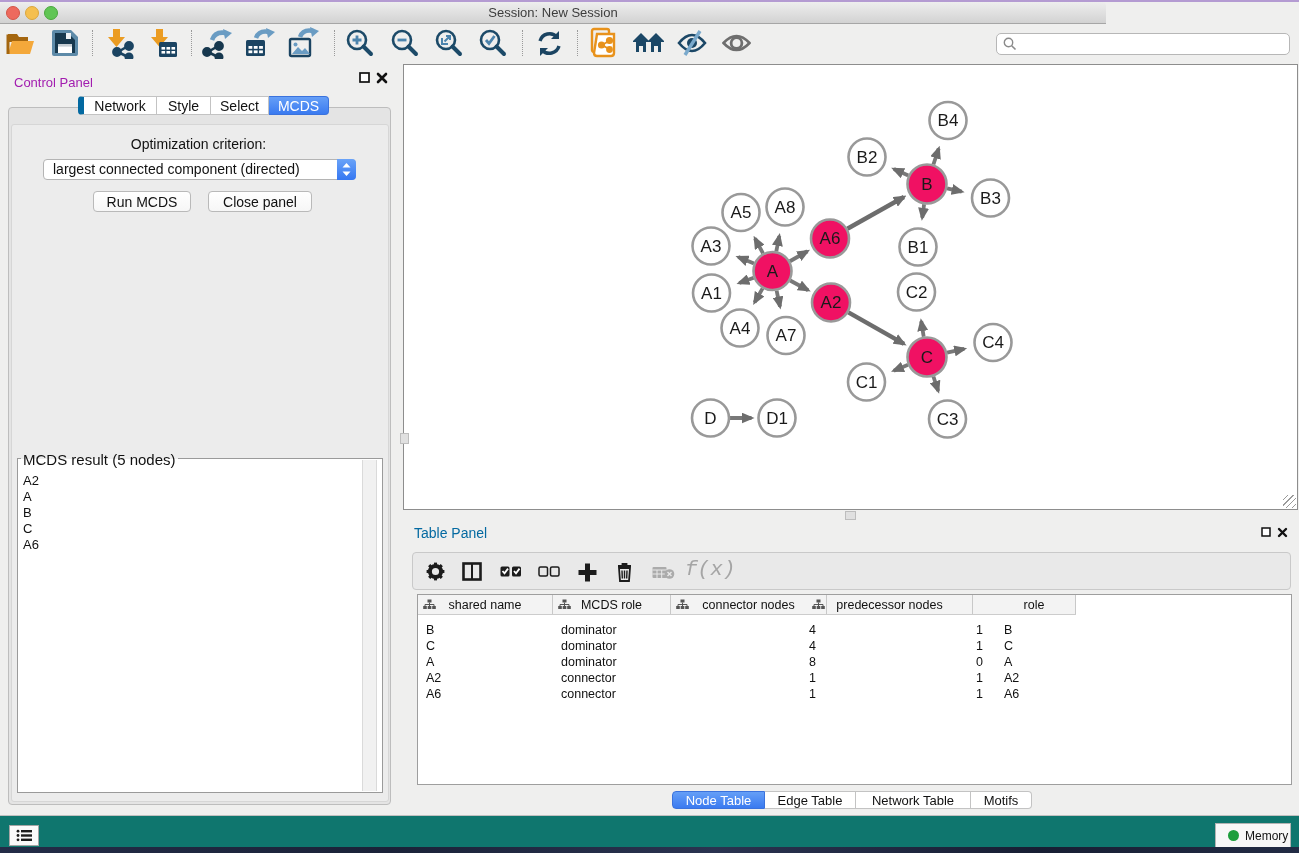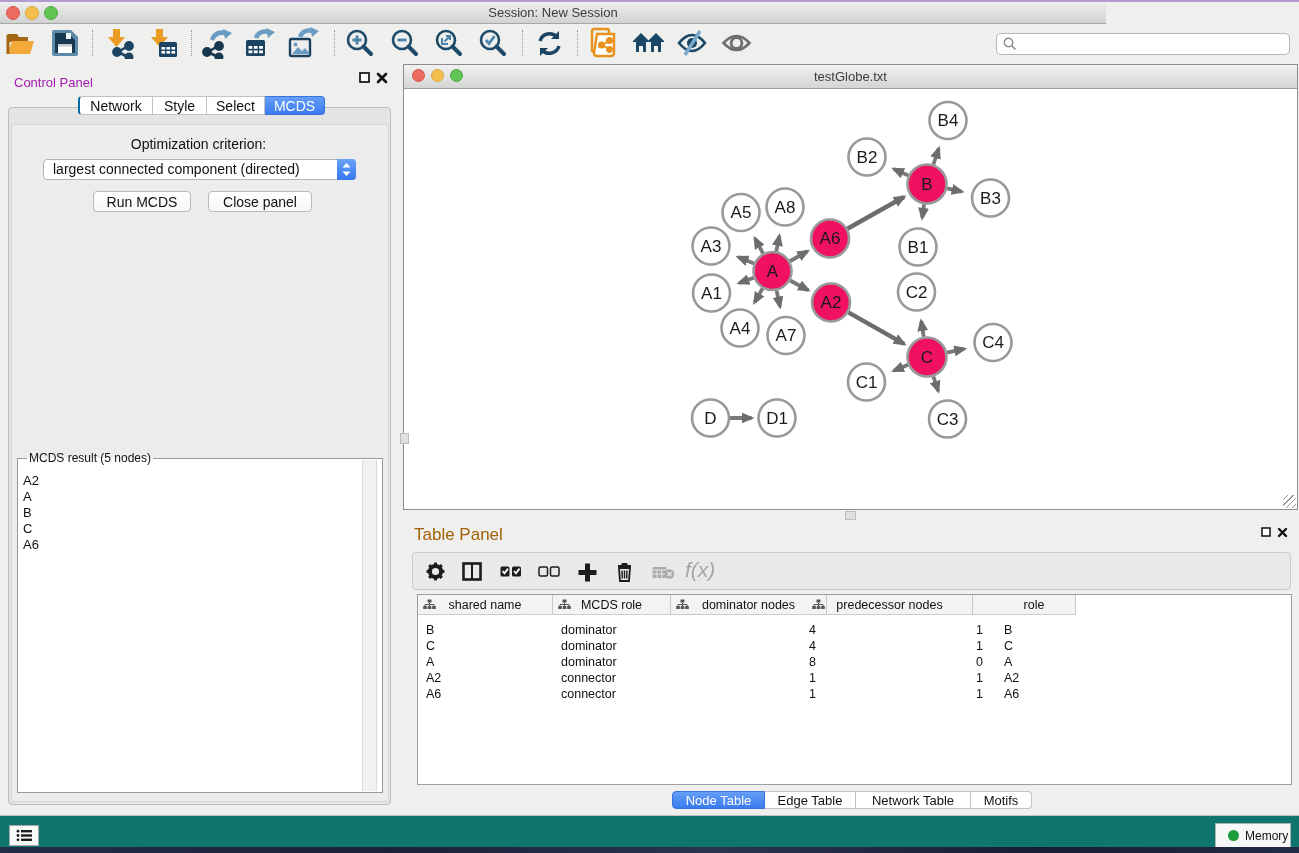--- a/index.html
+++ b/index.html
@@ -12,38 +12,38 @@
 .title-text{width:100%;text-align:center;font-size:13px;color:#3c3c3c;line-height:21px}
 
 .toolbar{left:0;top:24px;width:1299px;height:38px;background:#efefee}
 .sep{position:absolute;top:6px;width:0;height:26px;border-left:1px dotted #9a9a9a}
 
 .cp-title{left:14px;top:75px;font-size:13px;color:#a21caf}
 .cpbox{left:8px;top:107px;width:381px;height:696px;border:1px solid #bdbdbd;border-radius:4px;background:#e4e4e4}
 .cpinner{left:11px;top:124px;width:376px;height:676px;border:1px solid #d6d6d6;border-radius:3px;background:#ececec}
 .tabs{left:78px;top:96px;height:19px;display:flex;font-size:14px}
 .tab{background:#fff;border:1px solid #c3c3c3;border-left:none;color:#111;display:flex;align-items:center;justify-content:center}
-.tab.first{border-left:2px solid #0369a1;border-radius:4px 0 0 4px}
+.tab.first{border-left:6px solid #0369a1;border-radius:4px 0 0 4px}
 .tab.sel{background:linear-gradient(#659ff7,#3a7af0);color:#fff;border-color:#3a72dd;border-radius:0 4px 4px 0}
 .optlabel{left:0;top:136px;width:397px;text-align:center;font-size:14px;color:#111}
 .dropdown{left:43px;top:159px;width:311px;height:19px;background:#fff;border:1px solid #b4b4b4;border-radius:4px;font-size:14px;color:#111;line-height:19px}
 .dd-btn{position:absolute;right:-1px;top:-1px;width:19px;height:21px;background:linear-gradient(#6aa3f8,#3577f2);border-radius:0 4px 4px 0}
 .btn{background:linear-gradient(#ffffff,#f6f6f6);border:1px solid #b9b9b9;border-radius:4px;font-size:14px;color:#111;display:flex;align-items:center;justify-content:center}
 .fieldset{left:17px;top:458px;width:364px;height:333px;border:1px solid #9a9a9a;background:#fff}
-.legend{position:absolute;left:9px;top:-8px;font-size:12px;color:#111;background:linear-gradient(#ececec 50%,#ffffff 50%);padding:0 2px}
+.legend{position:absolute;left:3px;top:-8px;font-size:15px;color:#111;background:linear-gradient(#ececec 50%,#ffffff 50%);padding:0 2px}
 .mcds-item{font-size:13px;line-height:16px;color:#111}
 .scrolltrack{position:absolute;right:5px;top:1px;width:13px;height:331px;background:#f1f1f1;border-left:1px solid #dadada;border-right:1px solid #dadada}
 
 .netwin{left:403px;top:64px;width:893px;height:444px;border:1px solid #8d8d8d;background:#fff}
 .nw-title{position:absolute;left:0;top:0;width:100%;height:23px;background:linear-gradient(#f0f0f0,#d5d5d5);border-bottom:1px solid #9f9f9f}
 .nw-canvas{position:absolute;left:0;top:24px;width:893px;height:419px;background:#fff}
 .resize{position:absolute;right:1px;bottom:1px;width:13px;height:13px;background:
  repeating-linear-gradient(135deg,transparent 0 3px,#9a9a9a 3px 4px)}
 
-.tp-title{left:414px;top:525px;font-size:17px;color:#a16207}
+.tp-title{left:414px;top:525px;font-size:14px;color:#0369a1}
 .tpbar{left:412px;top:552px;width:877px;height:36px;border:1px solid #c9c9c9;border-radius:4px;background:#e9e9e9}
 .tbox{left:417px;top:594px;width:873px;height:189px;background:#fff;border:1px solid #9e9e9e}
 .thead{position:absolute;left:0;top:0;height:19px;background:#f3f3f3;border-bottom:1px solid #cccccc;font-size:12.5px;color:#111}
 .thcell{position:absolute;top:0;height:19px;border-right:1px solid #c8c8c8;display:flex;align-items:center;justify-content:center}
 .thcell>svg{position:absolute;left:5px;top:4px;margin:0!important}
 .trow{position:absolute;font-size:12.5px;color:#111;height:16px;line-height:16px}
 .btabs{left:672px;top:791px;height:18px;display:flex;font-size:13px}
 .btab{background:#fff;border:1px solid #c3c3c3;border-left:none;color:#111;display:flex;align-items:center;justify-content:center}
 .btab.sel{background:linear-gradient(#659ff7,#3a7af0);color:#fff;border-color:#3a72dd;border-radius:4px 0 0 4px;border-left:1px solid #3a72dd}
 .btab.last{border-radius:0 4px 4px 0}
@@ -214,26 +214,20 @@
       </svg></div>
 </div>
 <div class="abs btn" style="left:93px;top:191px;width:96px;height:19px">Run MCDS</div>
 <div class="abs btn" style="left:208px;top:191px;width:102px;height:19px">Close panel</div>
 <div class="abs fieldset">
  <div class="legend">MCDS result (5 nodes)</div>
  <div style="position:absolute;left:5px;top:14px" class="mcds-item">A2<br>A<br>B<br>C<br>A6</div>
  <div class="scrolltrack"></div>
 </div>
 <div class="abs netwin">
- <div class="nw-title">
-  <div class="tl" style="left:8px;top:4px;width:11px;height:11px;background:#ed6a5e;border:1px solid #d35548"></div>
-  <div class="tl" style="left:27px;top:4px;width:11px;height:11px;background:#f5bf4f;border:1px solid #dba63d"></div>
-  <div class="tl" style="left:46px;top:4px;width:11px;height:11px;background:#61c555;border:1px solid #4ba73e"></div>
-  <div style="text-align:center;font-size:13px;color:#3c3c3c;line-height:23px">testGlobe.txt</div>
- </div>
  <div class="nw-canvas">
 <svg width="892" height="419" viewBox="404 88 892 419" style="position:absolute;left:0;top:0">
 <defs>
           <marker id="ah" markerWidth="13" markerHeight="11" refX="10" refY="5.5" orient="auto" markerUnits="userSpaceOnUse">
             <path d="M0,0 L13,5.5 L0,11 z" fill="#6d6d6d"></path>
           </marker>
         </defs>
 <line x1="763.0" y1="252.4" x2="755.0" y2="237.5" stroke="#787878" stroke-width="3.8" marker-end="url(#ah)"></line>
 <line x1="776.3" y1="250.4" x2="779.3" y2="235.0" stroke="#787878" stroke-width="3.8" marker-end="url(#ah)"></line>
 <line x1="754.0" y1="262.5" x2="738.3" y2="256.1" stroke="#787878" stroke-width="3.8" marker-end="url(#ah)"></line>
@@ -364,21 +358,21 @@
  </g>
  <g stroke="#e9e9e9" stroke-width="1">
       <line x1="0.5" y1="4" x2="14.5" y2="4"></line>
       <line x1="5" y1="4" x2="5" y2="12"></line>
       <line x1="9.7" y1="4" x2="9.7" y2="12"></line>
       <line x1="0.5" y1="8" x2="14.5" y2="8"></line>
     </g>
  <circle cx="17.5" cy="8" r="4.8" fill="#ababab"></circle>
  <path d="M15.5,6 l4,4 M19.5,6 l-4,4" stroke="#e9e9e9" stroke-width="1.4"></path>
 </svg>
-<div class="abs" style="left:685px;top:558px;width:40px;height:26px;font-family:Liberation Sans, sans-serif;font-style:italic;font-size:21px;color:#a5a5a5">f(x)</div>
+<div class="abs" style="left:685px;top:558px;width:40px;height:26px;font-family:Liberation Mono, monospace;font-style:italic;font-size:21px;color:#a5a5a5">f(x)</div>
 <div class="abs tbox">
  <div class="thead" style="left:0;width:658px">
   <div class="thcell" style="left:0;width:134px">
         <svg width="13" height="11" viewBox="0 0 13 11" style="margin-right:5px">
           <g fill="#555">
             <rect x="4.5" y="0.5" width="4" height="3"></rect>
             <rect x="0.2" y="7" width="3.6" height="3"></rect>
             <rect x="4.7" y="7" width="3.6" height="3"></rect>
             <rect x="9.2" y="7" width="3.6" height="3"></rect>
             <path d="M6.5,3.5 v2 M2,7 v-1.5 h9 V7 M6.5,5.5 V7" stroke="#555" fill="none" stroke-width="1"></path>
@@ -401,21 +395,21 @@
   <div class="thcell" style="left:253px;width:155px">
         <svg width="13" height="11" viewBox="0 0 13 11" style="margin-right:5px">
           <g fill="#555">
             <rect x="4.5" y="0.5" width="4" height="3"></rect>
             <rect x="0.2" y="7" width="3.6" height="3"></rect>
             <rect x="4.7" y="7" width="3.6" height="3"></rect>
             <rect x="9.2" y="7" width="3.6" height="3"></rect>
             <path d="M6.5,3.5 v2 M2,7 v-1.5 h9 V7 M6.5,5.5 V7" stroke="#555" fill="none" stroke-width="1"></path>
           </g>
         </svg>
-        <span>dominator nodes</span>
+        <span>connector nodes</span>
       </div>
   <div class="thcell" style="left:389px;width:165px">
         <svg width="13" height="11" viewBox="0 0 13 11" style="margin-right:5px">
           <g fill="#555">
             <rect x="4.5" y="0.5" width="4" height="3"></rect>
             <rect x="0.2" y="7" width="3.6" height="3"></rect>
             <rect x="4.7" y="7" width="3.6" height="3"></rect>
             <rect x="9.2" y="7" width="3.6" height="3"></rect>
             <path d="M6.5,3.5 v2 M2,7 v-1.5 h9 V7 M6.5,5.5 V7" stroke="#555" fill="none" stroke-width="1"></path>
           </g>

